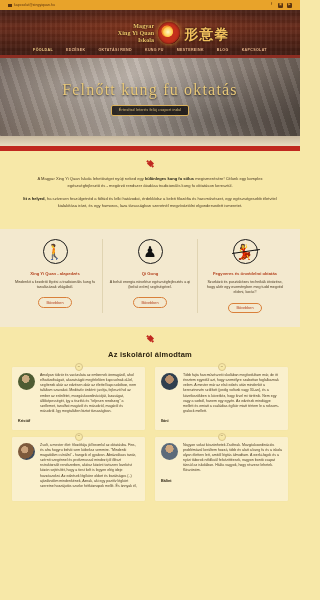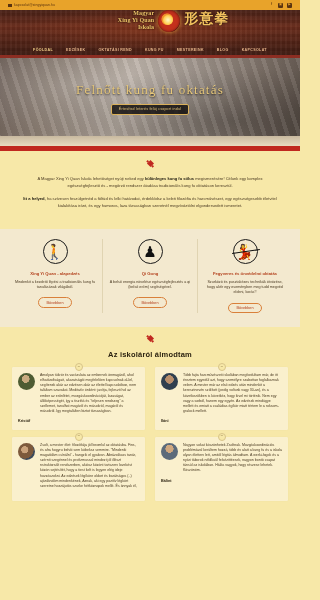--- a/index.html
+++ b/index.html
@@ -56,21 +56,21 @@
   }
   .header::after {
     content: "";
     position: absolute; left: 0; right: 0; bottom: 0; height: 3px;
     background: #8c2d22;
   }
   .logo-row {
     position: relative;
     height: 34px;
     display: flex;
-    align-items: flex-start;
+    align-items: flex-end;
     justify-content: center;
     gap: 4px;
     z-index: 2;
     padding-left: 47px;
   }
   .logo-text {
     text-align: right;
     font-family: "Liberation Serif", serif;
     color: #f0c66a;
     font-size: 6px;
@@ -146,21 +146,21 @@
   }
   .hero::after {
     content: "";
     position: absolute; left: 0; right: 0; bottom: 0;
     height: 10px;
     background: linear-gradient(180deg, #c8b99f, #e8dcc0);
   }
   .hero-inner { position: relative; z-index: 3; text-align: center; margin-bottom: 8px; }
   .hero-title {
     font-family: "Liberation Serif", serif;
-    font-size: 13px;
+    font-size: 16px;
     color: #e8c87a;
     letter-spacing: 1.2px;
     text-shadow: 0 1px 2px rgba(0,0,0,.75);
     margin-bottom: 6px;
   }
   .hero-btn {
     display: inline-block;
     border: 1px solid #d9b05a;
     background: rgba(10,8,6,.78);
     color: #e8c87a;

